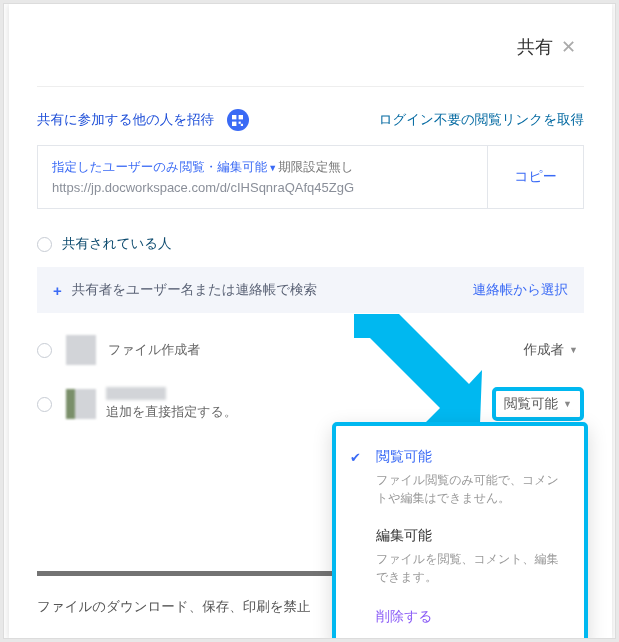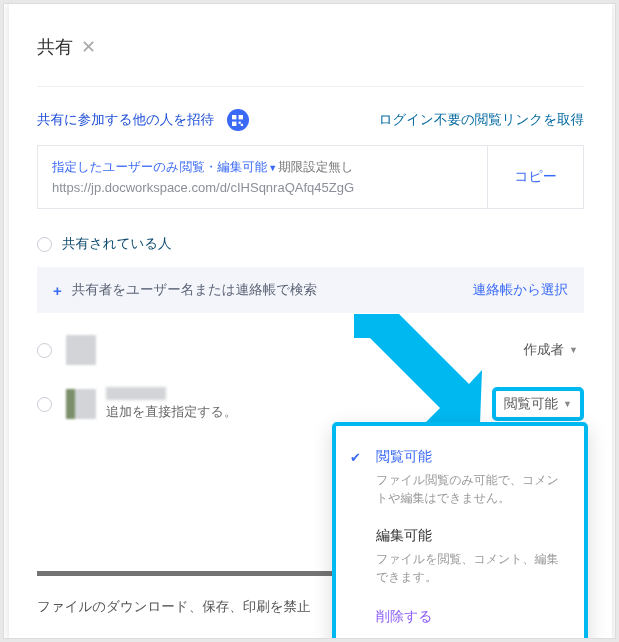--- a/index.html
+++ b/index.html
@@ -21,21 +21,21 @@
   .modal {
     position: absolute;
     top: 0; left: 5px;
     width: 603px; height: 636px;
     background: #fff;
     box-shadow: 0 0 8px rgba(0,0,0,0.15);
     padding: 28px 28px 0 28px;
   }
   .header {
     display: flex;
-    justify-content: flex-start;
+    justify-content: flex-end;
     align-items: center;
     padding-bottom: 24px;
     border-bottom: 1px solid #eee;
   }
   .title {
     font-size: 18px;
     color: #333;
     font-weight: 500;
   }
   .close-btn {
@@ -300,20 +300,21 @@
       <div class="search-left">
         <span class="plus">+</span>
         <span>共有者をユーザー名または連絡帳で検索</span>
       </div>
       <span class="contacts-link">連絡帳から選択</span>
     </div>
 
     <div class="user-row">
       <span class="user-radio"></span>
       <div class="avatar"></div>
+      <span class="urole">ファイル作成者</span>
       <div class="role-dd">
         <span>作成者</span>
         <span class="caret">▼</span>
       </div>
     </div>
 
     <div class="user-row">
       <span class="user-radio"></span>
       <div class="avatar2"></div>
       <div class="uname-col">

